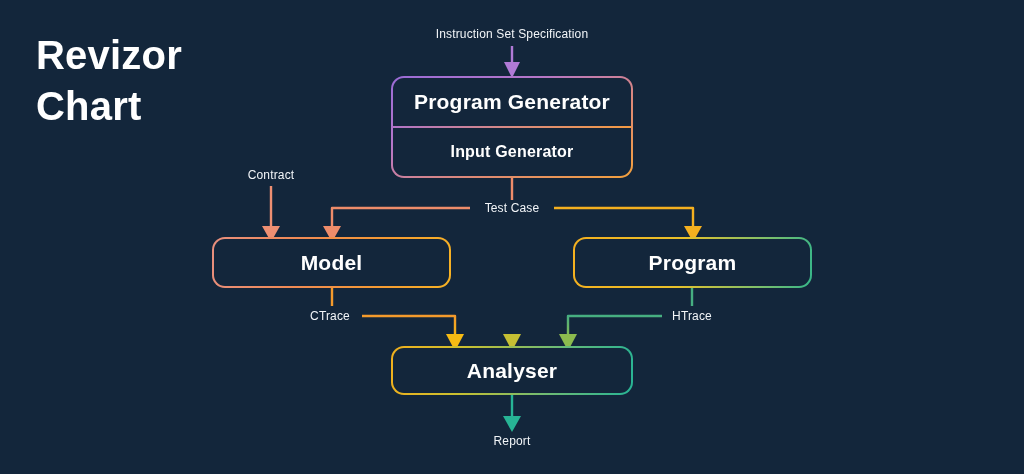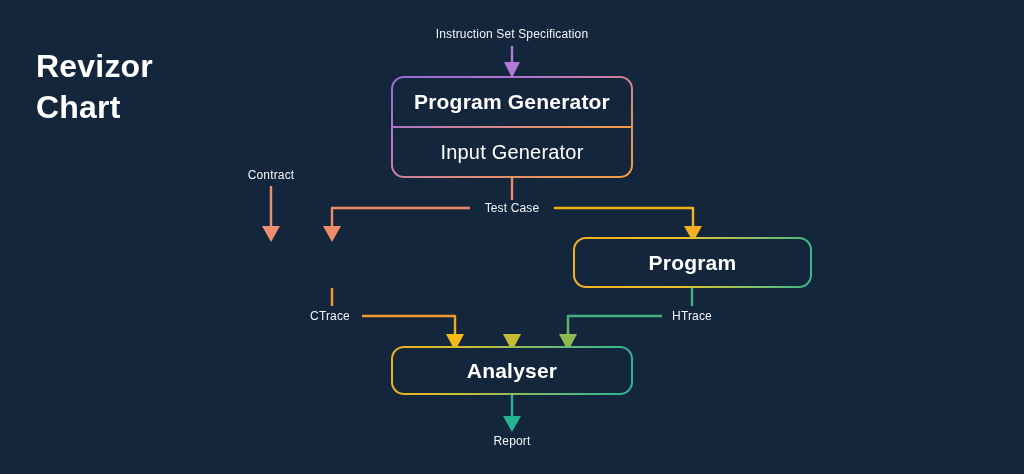--- a/index.html
+++ b/index.html
@@ -24,23 +24,23 @@
     position: absolute;
     left: 0;
     top: 0;
     width: 1024px;
     height: 474px;
     pointer-events: none;
   }
   .title {
     position: absolute;
     left: 36px;
-    top: 46px;
+    top: 30px;
     color: #ffffff;
-    font-size: 32px;
+    font-size: 40px;
     font-weight: bold;
     line-height: 1.28;
     letter-spacing: 0.2px;
     white-space: pre-line;
   }
   
   .node {
     position: absolute;
     border-radius: 13px;
     padding: 2px;
@@ -65,22 +65,22 @@
     color: #ffffff;
     box-sizing: border-box;
   }
   .cell.strong {
     font-size: 21px;
     font-weight: bold;
     letter-spacing: 0.2px;
     border-radius: 12px;
   }
   .cell.light {
-    font-size: 20px;
-    font-weight: normal;
+    font-size: 16px;
+    font-weight: bold;
     letter-spacing: 0.2px;
   }
   .divider {
     height: 2px;
     width: 100%;
   }
 
   #node-generator {
     left: 391px; top: 76px; width: 242px; height: 102px;
     background: linear-gradient(155deg, #9a6bd6 0%, #b576c9 32%, #e08a73 66%, #f2a03c 100%);
@@ -193,20 +193,25 @@
   </svg>
 
   <div class="node" id="node-generator">
     <div class="inner">
       <div class="cell strong">Program Generator</div>
       <div class="divider"></div>
       <div class="cell light">Input Generator</div>
     </div>
   </div>
 
+  <div class="node" id="node-model">
+    <div class="inner">
+      <div class="cell strong">Model</div>
+    </div>
+  </div>
 
   <div class="node" id="node-executor">
     <div class="inner">
       <div class="cell strong">Program</div>
     </div>
   </div>
 
   <div class="node" id="node-analyser">
     <div class="inner">
       <div class="cell strong">Analyser</div>

